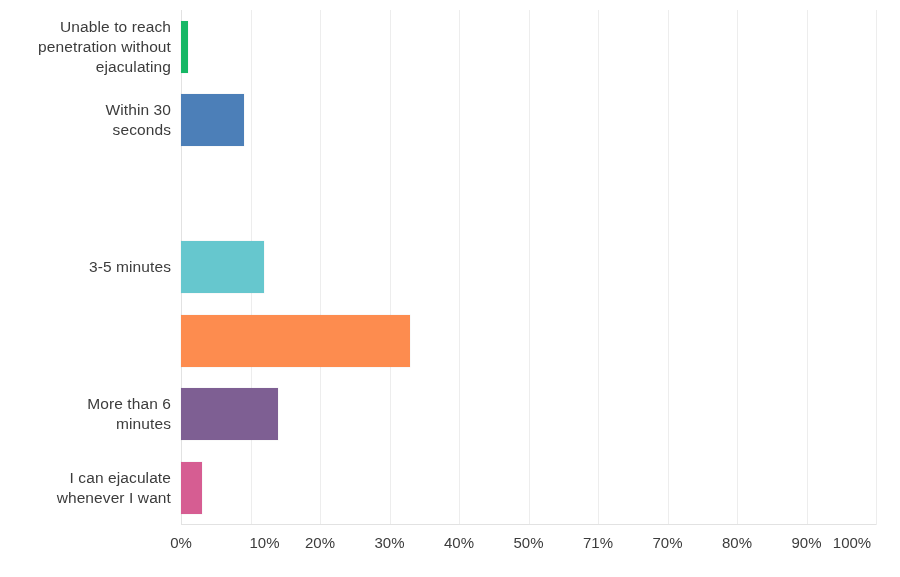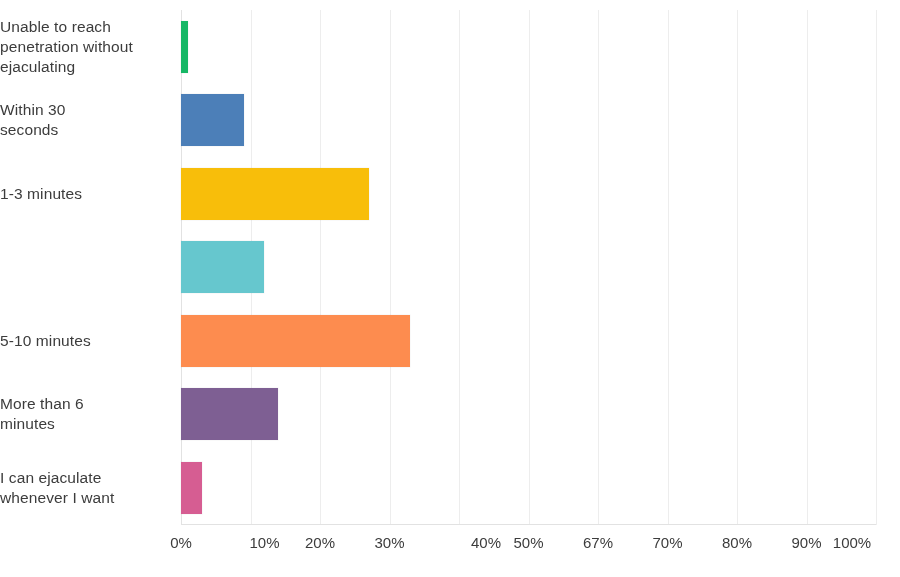--- a/index.html
+++ b/index.html
@@ -70,21 +70,21 @@
     left: 0;
     width: 900px;
     height: 73.5px;
     display: flex;
     align-items: center;
   }
   .cat-label {
     position: absolute;
     left: 0;
     width: 171px;
-    text-align: left;
+    text-align: right;
     font-size: 15.5px;
     line-height: 20px;
     color: #3c3c3c;
     letter-spacing: 0.1px;
     white-space: pre-line;
   }
   .bar-track {
     position: absolute;
     left: 181px;
     width: 695px;
@@ -148,33 +148,27 @@
           <div class="bar" style="width: 6.95px; background: rgb(22, 183, 101);"></div>
         </div>
       </div>
       <div class="row" style="top: 73.5px;">
         <div class="cat-label">Within 30
 seconds</div>
         <div class="bar-track">
           <div class="bar" style="width: 62.55px; background: rgb(76, 127, 184);"></div>
         </div>
       </div>
-      <div class="row" style="top: 147px;">
-        <div class="cat-label">1-3 minutes</div>
-        <div class="bar-track">
-          <div class="bar" style="width: 187.65px; background: rgb(248, 190, 10);"></div>
-        </div>
-      </div>
       <div class="row" style="top: 220.5px;">
+        <div class="cat-label">3-5 minutes</div>
         <div class="bar-track">
           <div class="bar" style="width: 83.4px; background: rgb(102, 199, 206);"></div>
         </div>
       </div>
       <div class="row" style="top: 294px;">
-        <div class="cat-label">5-10 minutes</div>
         <div class="bar-track">
           <div class="bar" style="width: 229.35px; background: rgb(253, 140, 79);"></div>
         </div>
       </div>
       <div class="row" style="top: 367.5px;">
         <div class="cat-label">More than 6
 minutes</div>
         <div class="bar-track">
           <div class="bar" style="width: 97.3px; background: rgb(126, 95, 147);"></div>
         </div>
@@ -186,22 +180,22 @@
           <div class="bar" style="width: 20.85px; background: rgb(214, 93, 146);"></div>
         </div>
       </div>
     </div>
 
   <div class="x-axis">
       <span class="x-tick" style="left: 181px;">0%</span>
       <span class="x-tick" style="left: 250.5px; margin-left: 14px;">10%</span>
       <span class="x-tick" style="left: 320px;">20%</span>
       <span class="x-tick" style="left: 389.5px;">30%</span>
-      <span class="x-tick" style="left: 459px; margin-left: 27px;">40%</span>
+      <span class="x-tick" style="left: 459px;">40%</span>
       <span class="x-tick" style="left: 528.5px;">50%</span>
-      <span class="x-tick" style="left: 598px;">67%</span>
+      <span class="x-tick" style="left: 598px;">71%</span>
       <span class="x-tick" style="left: 667.5px;">70%</span>
       <span class="x-tick" style="left: 737px;">80%</span>
       <span class="x-tick" style="left: 806.5px;">90%</span>
       <span class="x-tick" style="left: 852px;">100%</span>
     </div>
 
 </div>
 
 </body></html>

